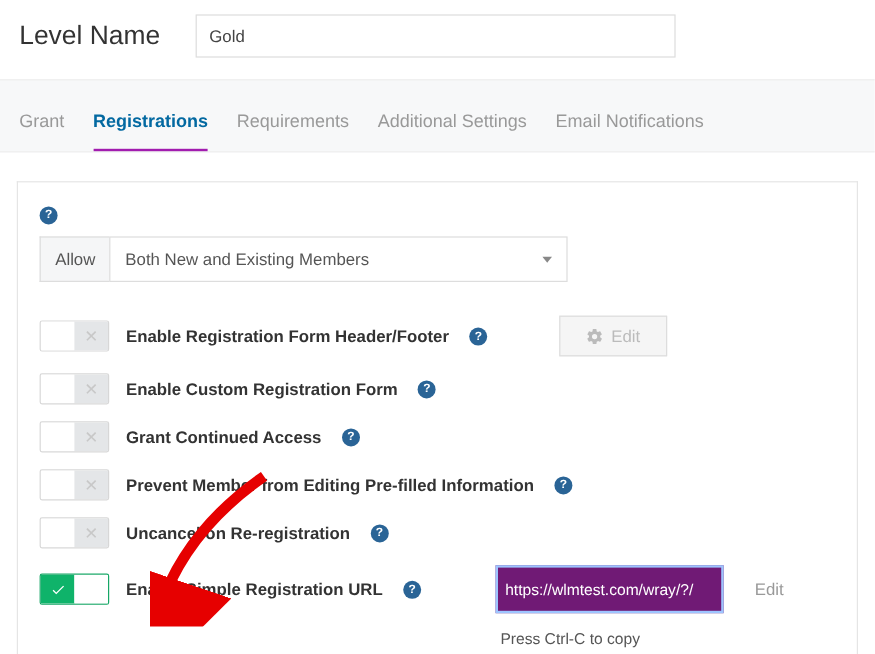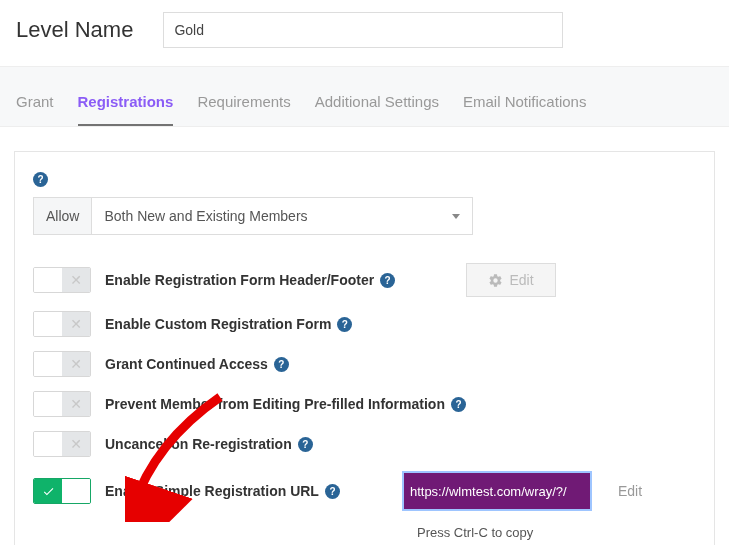--- a/index.html
+++ b/index.html
@@ -41,23 +41,23 @@
     gap: 24px;
     padding-top: 26px;
   }
   .tab {
     color: #999;
     font-size: 15px;
     padding-bottom: 14px;
     cursor: pointer;
   }
   .tab.active {
-    color: #8b5cf6;
+    color: #0369a1;
     font-weight: 600;
-    border-bottom: 2px solid #737373;
+    border-bottom: 2px solid #a21caf;
   }
   .panel {
     margin: 24px 14px 0 14px;
     border: 1px solid #e5e5e5;
     border-bottom: none;
     padding: 20px 18px 30px 18px;
     position: relative;
   }
   .section-title {
     font-size: 14px;
@@ -151,21 +151,21 @@
     font-size: 14px;
     color: #c8c8c8;
   }
   .check-mark svg { display: block; }
   .opt-label {
     font-size: 14px;
     font-weight: 600;
     color: #333;
     display: flex;
     align-items: center;
-    gap: 6px;
+    gap: 17px;
   }
   .edit-btn {
     margin-left: auto;
     margin-right: 140px;
     height: 34px;
     width: 90px;
     border: 1px solid #ddd;
     background: #f5f5f5;
     color: #bbb;
     display: flex;

